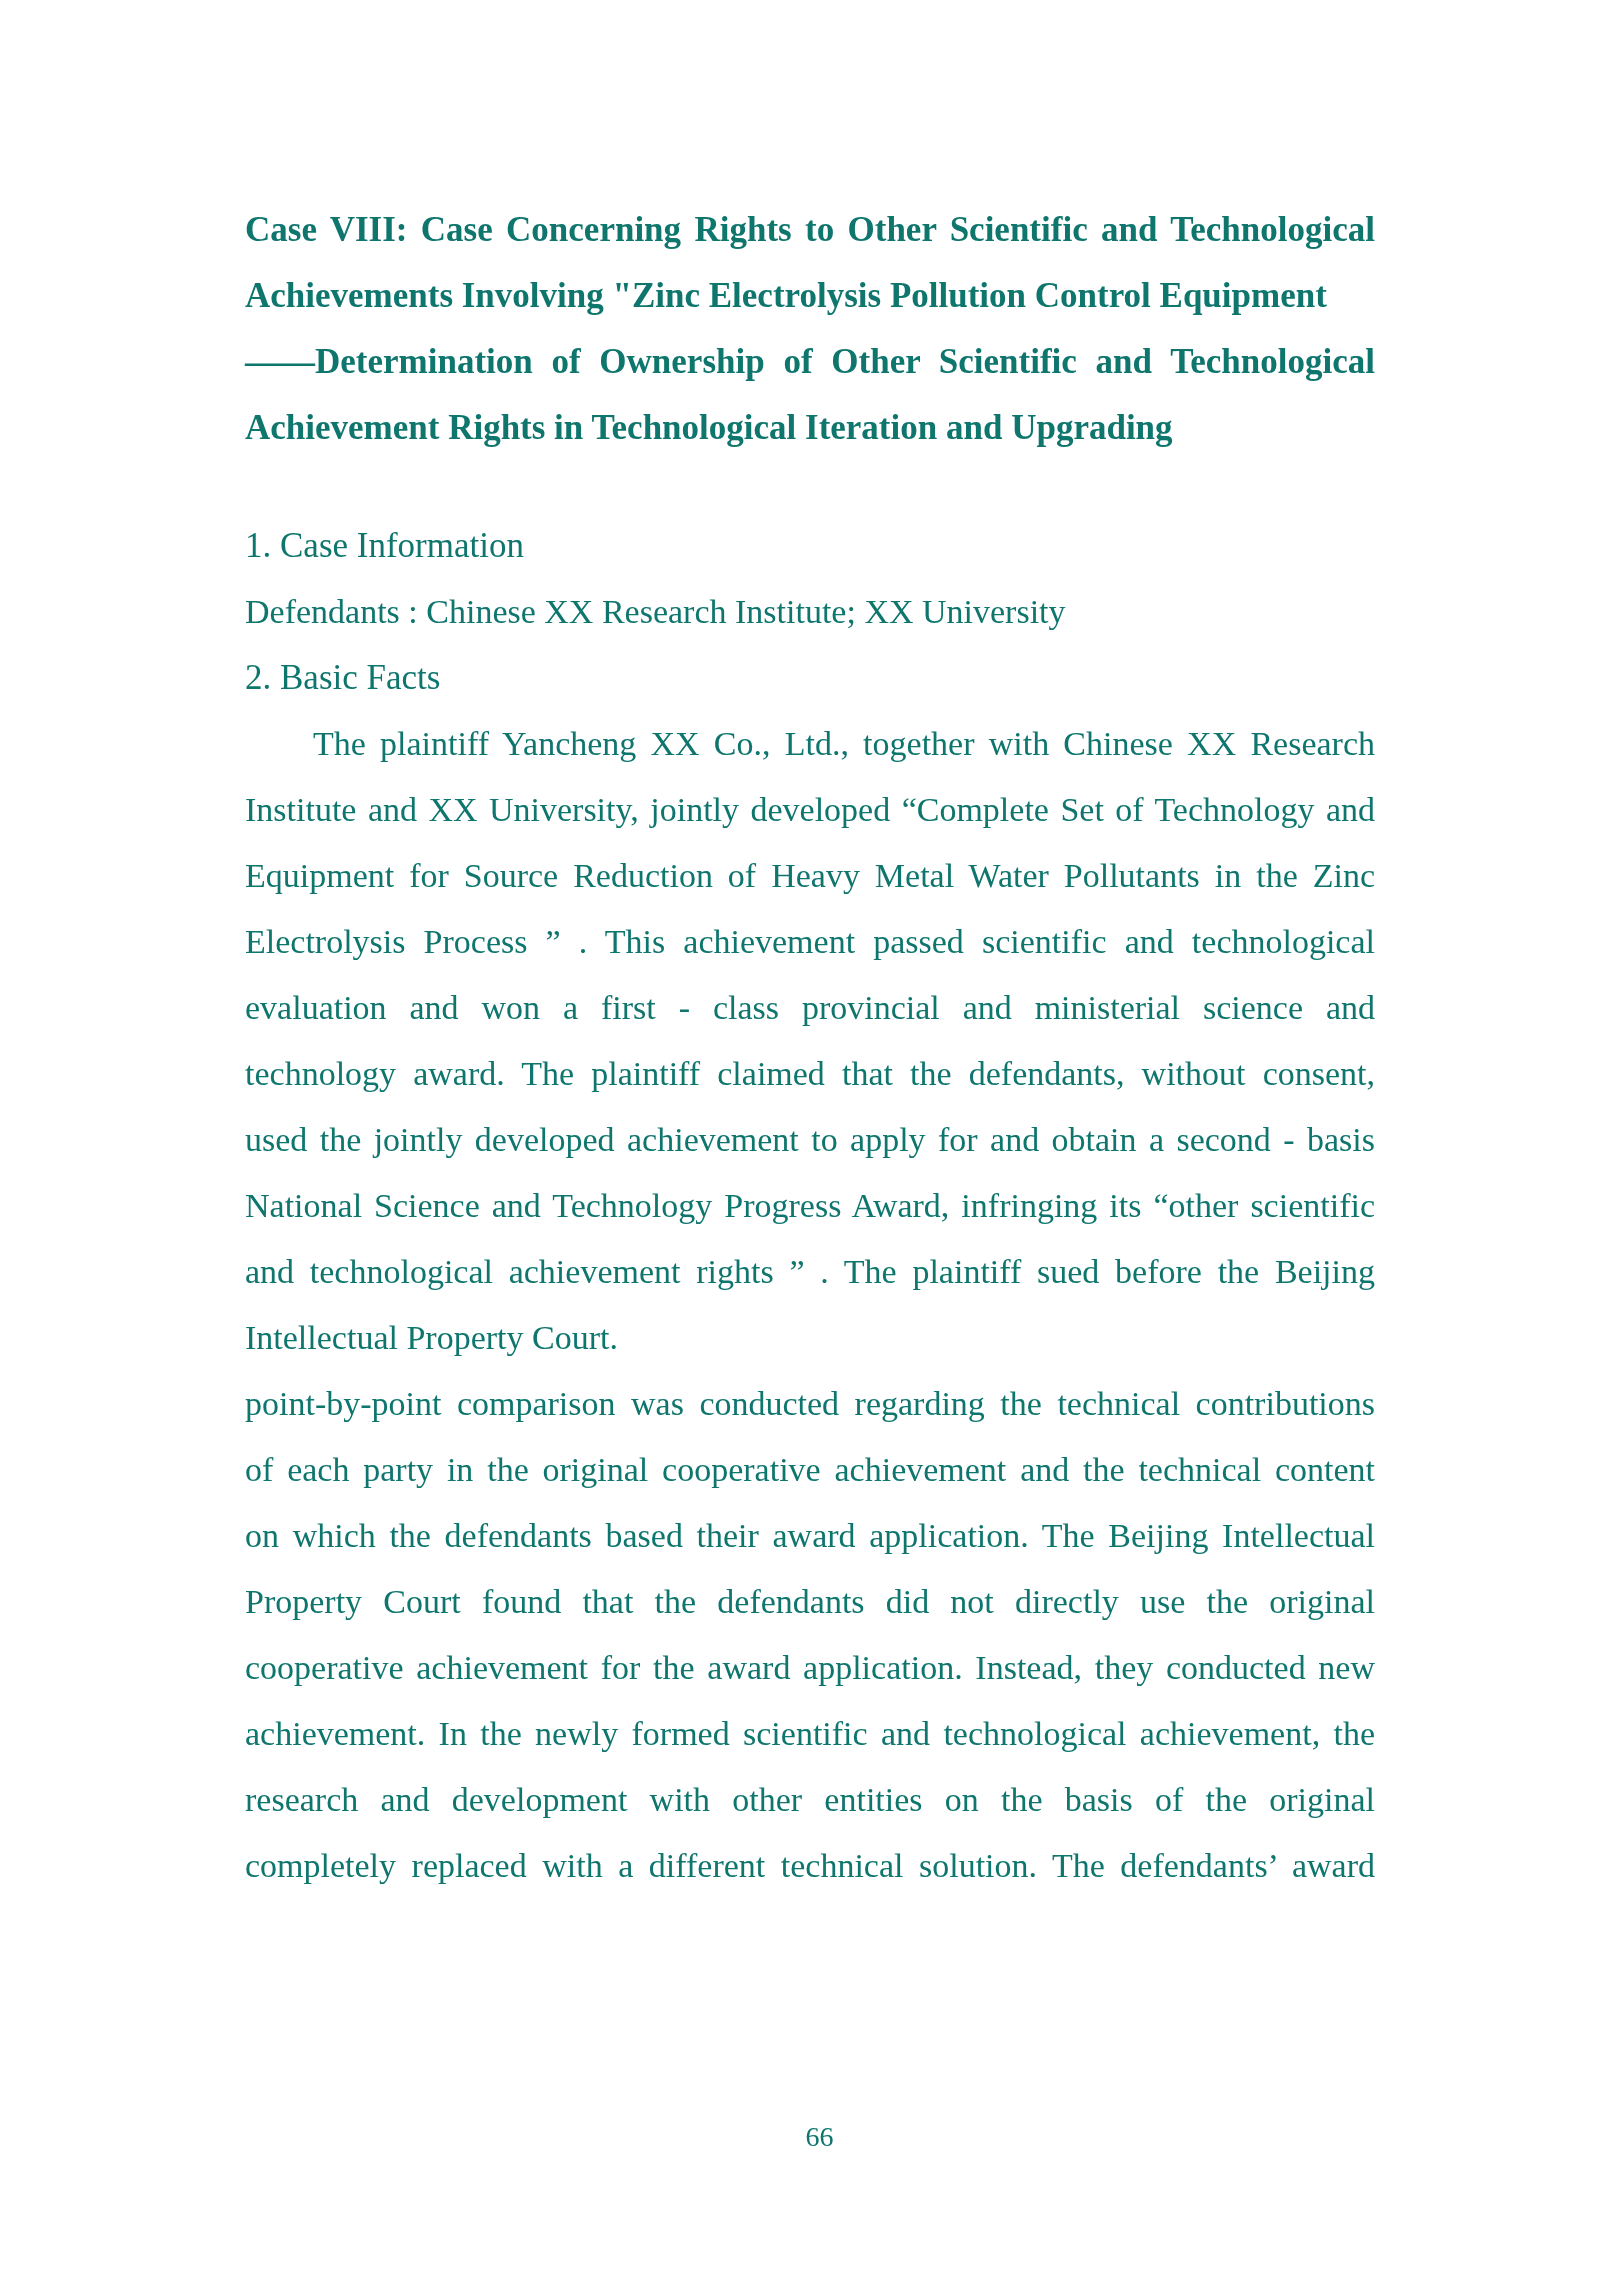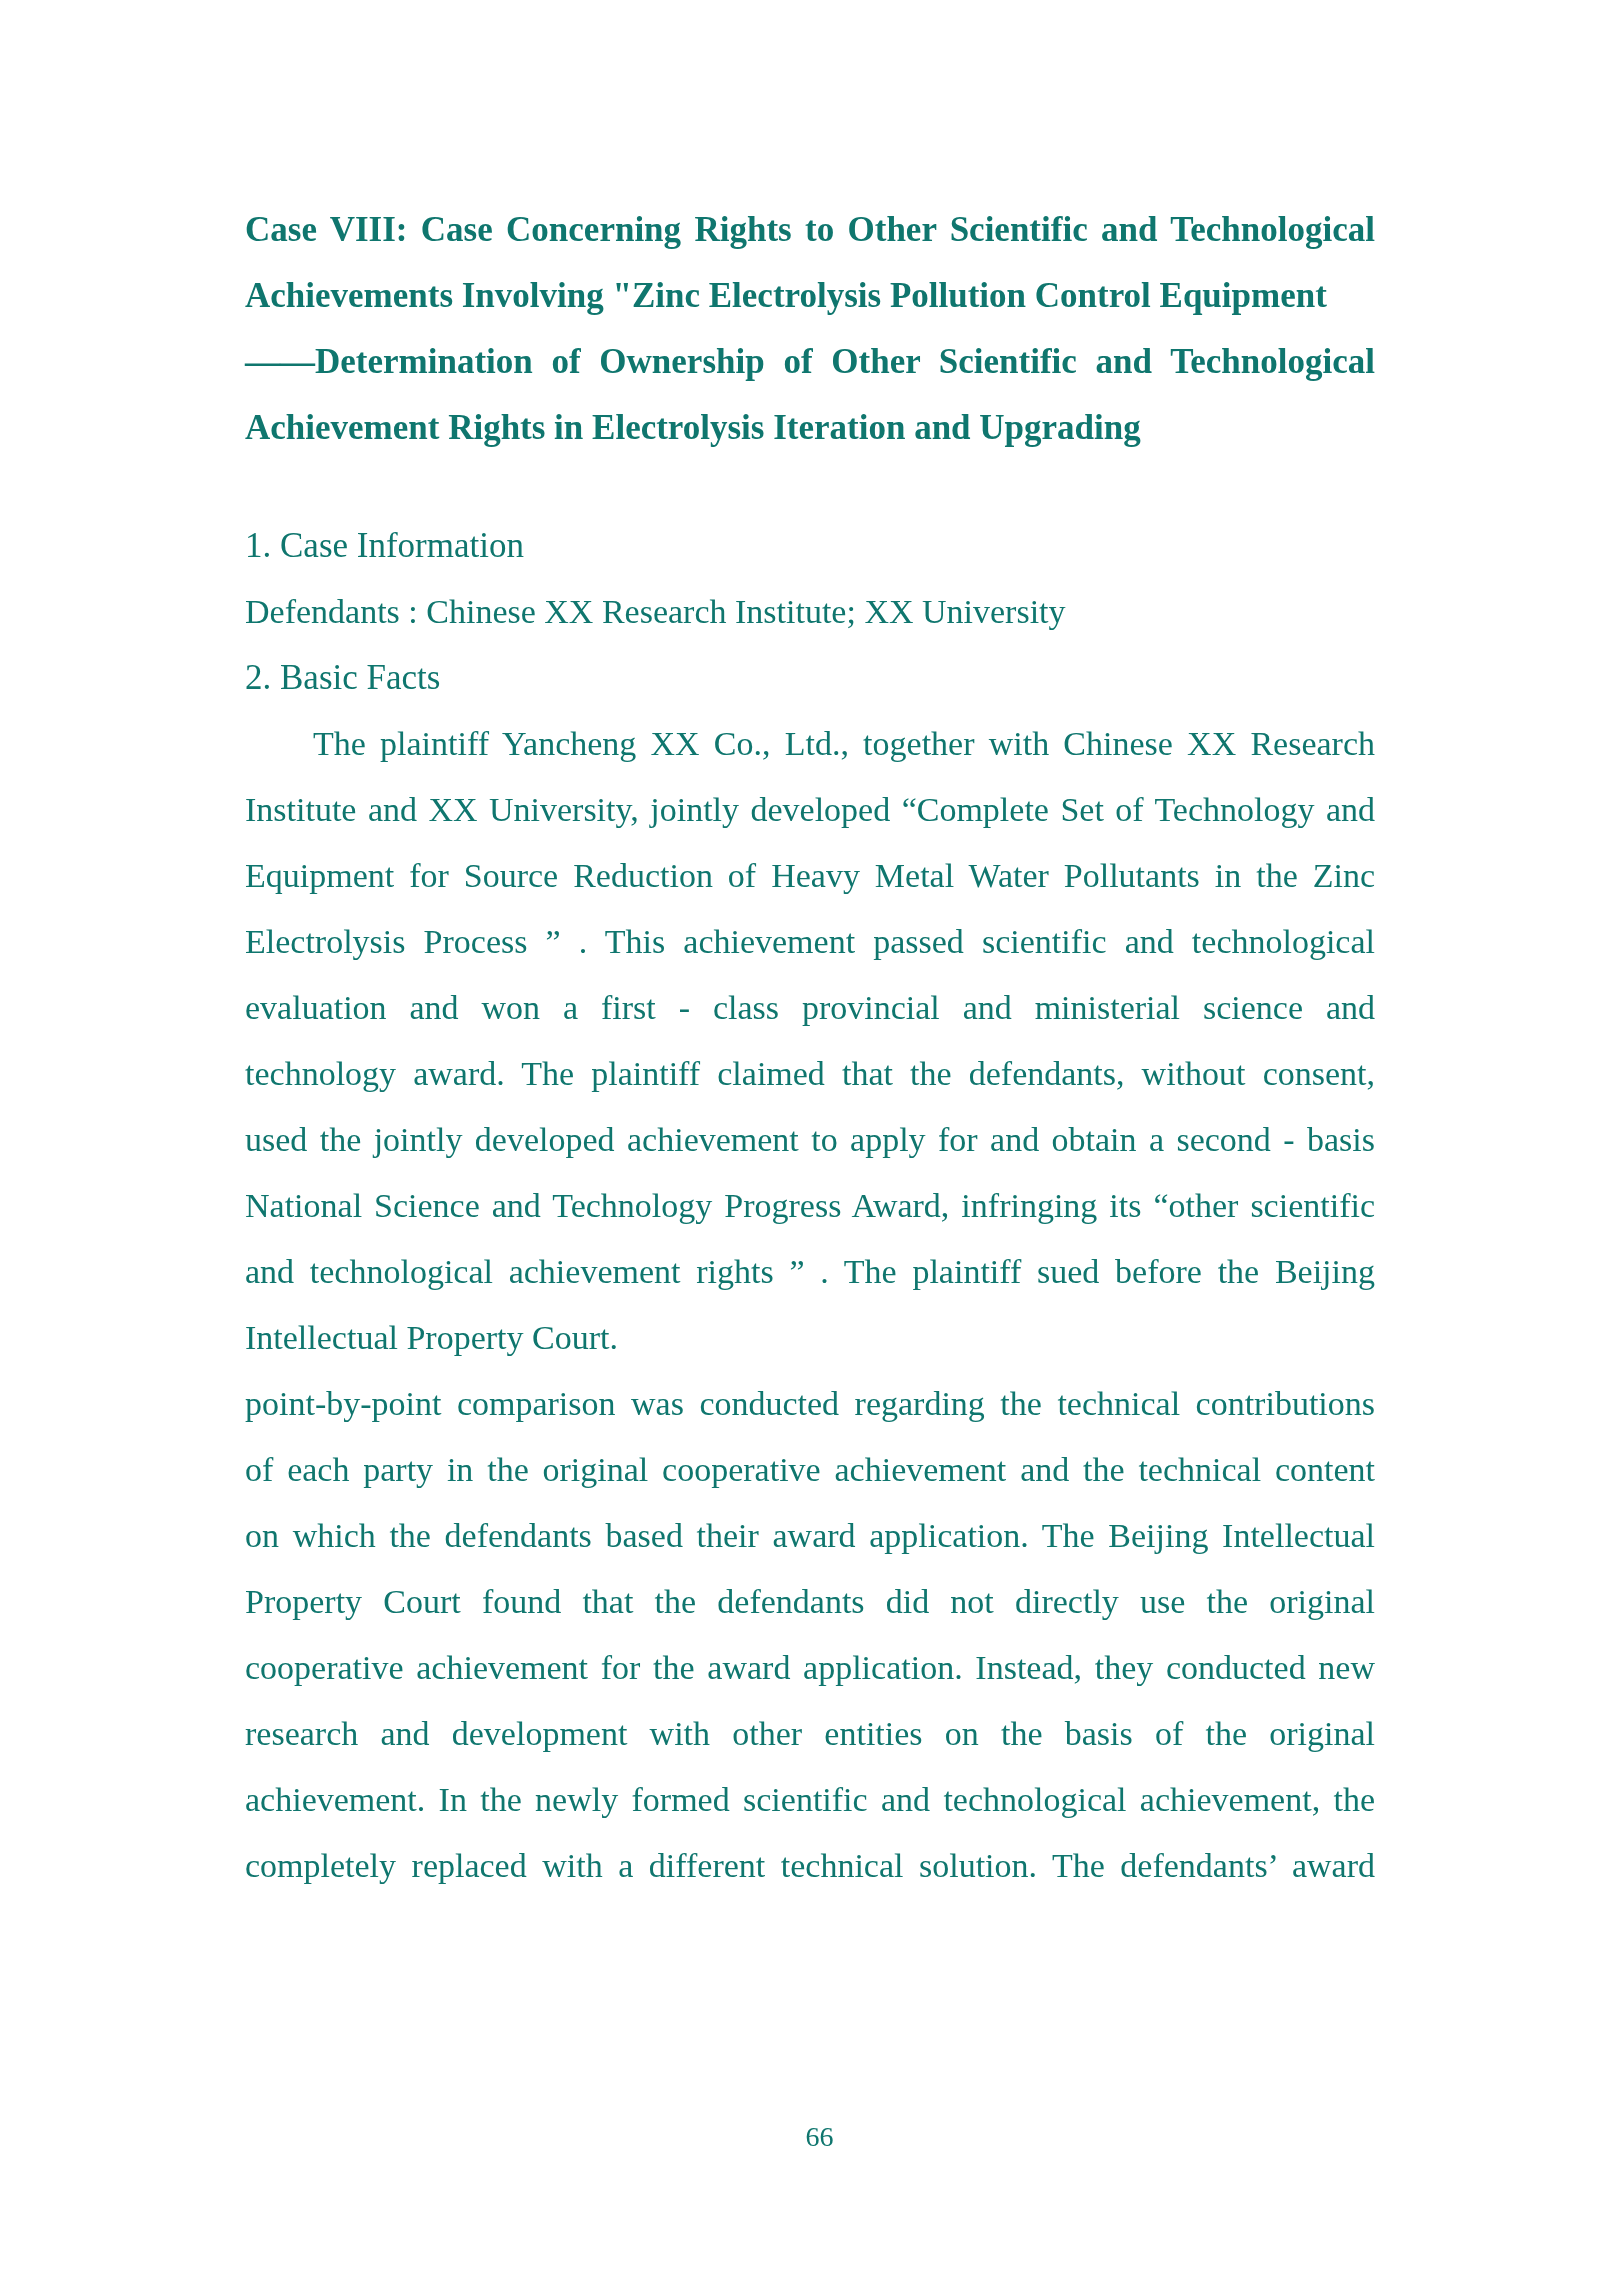--- a/index.html
+++ b/index.html
@@ -44,21 +44,21 @@
 </head>
 <body>
 
 <div class="page">
   <div class="content">
 
     <div class="title-block">
         <div class="line stretch">Case VIII: Case Concerning Rights to Other Scientific and Technological</div>
         <div class="line">Achievements Involving "Zinc Electrolysis Pollution Control Equipment</div>
         <div class="line stretch">——Determination of Ownership of Other Scientific and Technological</div>
-        <div class="line">Achievement Rights in Electrolysis Iteration and Upgrading</div>
+        <div class="line">Achievement Rights in Technological Iteration and Upgrading</div>
       </div>
 
     <div class="section-spacer"></div>
 
     <div class="section">
       <div class="line bold">1. Case Information</div>
       <div class="line">Defendants : Chinese XX Research Institute; XX University</div>
     </div>
 
     <div class="section">
@@ -74,22 +74,22 @@
           <div class="line stretch">National Science and Technology Progress Award, infringing its “other scientific</div>
           <div class="line stretch">and technological achievement rights ” . The plaintiff sued before the Beijing</div>
           <div class="line">Intellectual Property Court.</div>
         </div>
       <div class="paragraph">
           <div class="line stretch">point-by-point comparison was conducted regarding the technical contributions</div>
           <div class="line stretch">of each party in the original cooperative achievement and the technical content</div>
           <div class="line stretch">on which the defendants based their award application. The Beijing Intellectual</div>
           <div class="line stretch">Property Court found that the defendants did not directly use the original</div>
           <div class="line stretch">cooperative achievement for the award application. Instead, they conducted new</div>
+          <div class="line stretch">achievement. In the newly formed scientific and technological achievement, the</div>
           <div class="line stretch">research and development with other entities on the basis of the original</div>
-          <div class="line stretch">achievement. In the newly formed scientific and technological achievement, the</div>
           <div class="line stretch">completely replaced with a different technical solution. The defendants’ award</div>
         </div>
     </div>
 
   </div>
 
   <div class="page-number">66</div>
 </div>
 
 

